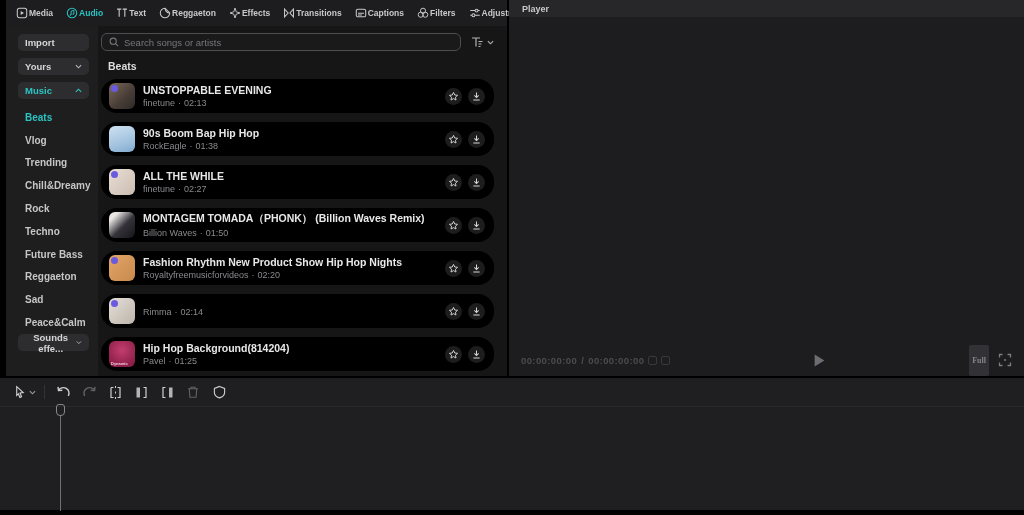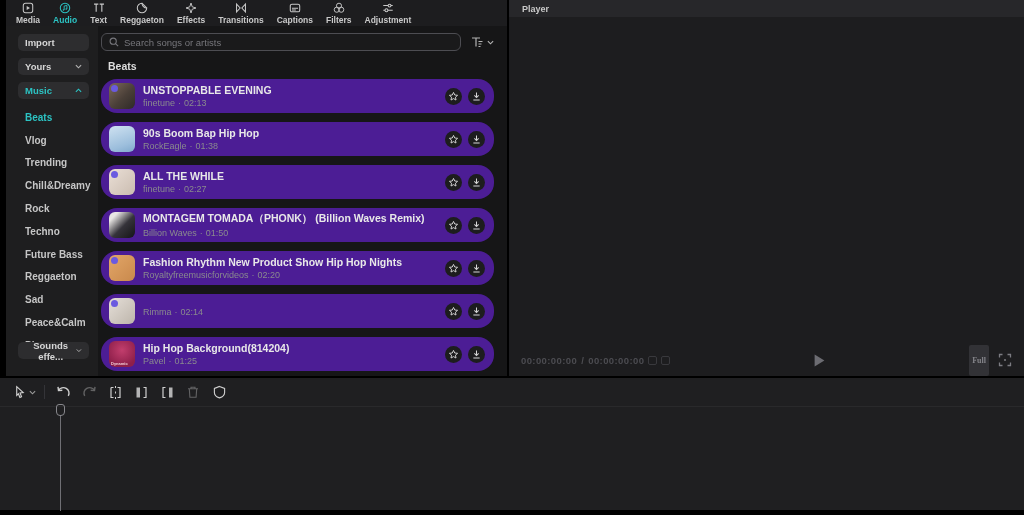--- a/index.html
+++ b/index.html
@@ -5,21 +5,21 @@
   * { margin:0; padding:0; box-sizing:border-box; }
   html,body { width:1024px; height:515px; background:#000; overflow:hidden;
               font-family:"Liberation Sans", sans-serif; }
   .app { position:relative; width:1024px; height:515px; background:#000; }
 
   
   .left-panel { position:absolute; left:6px; top:0; width:501px; height:376px;
                 background:#161617; display:flex; flex-direction:column; }
   .top-toolbar { height:26px; background:#1d1d1f; display:flex; align-items:center;
                  padding-left:8px; gap:9px; flex:0 0 26px; }
-  .tab { display:flex; flex-direction:column; align-items:center; justify-content:center;
+  .tab { display:flex; flex-direction:row; align-items:center; justify-content:center;
          gap:1px; cursor:pointer; padding:1px 2px; }
   .tab svg { width:12px; height:12px; }
   .tab .tlabel { font-size:8.5px; font-weight:700; color:#c9c9c9; white-space:nowrap; }
   .tab.active .tlabel { color:#2cc3c3; }
 
   .left-body { display:flex; flex:1; min-height:0; }
   .sidebar { width:92px; background:#1e1e1f; position:relative; padding-top:8px;
              flex:0 0 92px; }
   .side-btn { display:flex; align-items:center; justify-content:space-between;
               margin:0 9px 7px 12px; height:17px; padding:0 7px; background:#2d2d2f;
@@ -38,21 +38,21 @@
   .content { flex:1; background:#161617; padding:7px 13px 0 3px; min-width:0; }
   .search-row { display:flex; align-items:center; }
   .search-box { flex:1; height:18px; background:#1a1a1b; border:1px solid #4d4d52;
                 border-radius:6px; display:flex; align-items:center; padding:8px 7px; gap:5px; }
   .search-box input { flex:1; background:transparent; border:none; outline:none;
                       color:#cfcfcf; font-size:9.5px; font-family:"Liberation Sans",sans-serif; }
   .search-box input::placeholder { color:#77777c; }
   .filter-btn { display:flex; align-items:center; gap:3px; margin-left:10px; cursor:pointer; }
   .section-title { margin:9px 0 7px 7px; font-size:10.5px; font-weight:700; color:#dedede; }
   .songs { display:flex; flex-direction:column; gap:9px; }
-  .song { height:34px; background:#4c1d95; border-radius:16px; display:flex;
+  .song { height:34px; background:#000000; border-radius:16px; display:flex;
           align-items:center; padding:0 9px 0 8px; cursor:pointer; }
   .thumb { width:26px; height:26px; border-radius:6px; flex:0 0 26px; position:relative;
            overflow:hidden; }
   .thumb .badge { position:absolute; left:2px; top:2px; width:7px; height:7px;
                   border-radius:50%; background:#6a5ae0; }
   .thumb .thumb-label { position:absolute; left:2px; bottom:1px; font-size:4px;
                         color:#f3cfd9; font-weight:700; }
   .song .meta { flex:1; min-width:0; margin-left:8px; }
   .song .title { font-size:10.5px; font-weight:700; color:#e8e8e8; white-space:nowrap;
                  overflow:hidden; text-overflow:ellipsis; }
@@ -194,21 +194,21 @@
           <div class="cat">Chill&amp;Dreamy</div>
           <div class="cat">Rock</div>
           <div class="cat">Techno</div>
           <div class="cat">Future Bass</div>
           <div class="cat">Reggaeton</div>
           <div class="cat">Sad</div>
           <div class="cat">Peace&amp;Calm</div>
           <div class="cat">Piano</div>
         </div>
         <div class="sounds-btn">
-          <button class="side-btn" style="margin-bottom:8px;">
+          <button class="side-btn" style="margin-bottom:16px;">
             <span>Sounds effe...</span>
             <svg class="chev" viewBox="0 0 8 5" fill="none" stroke="#b4b4b4" stroke-width="1.3">
                 <path d="M1 1 L4 4 L7 1"></path>
               </svg>
           </button>
         </div>
       </div>
 
       <div class="content">
         <div class="search-row">

